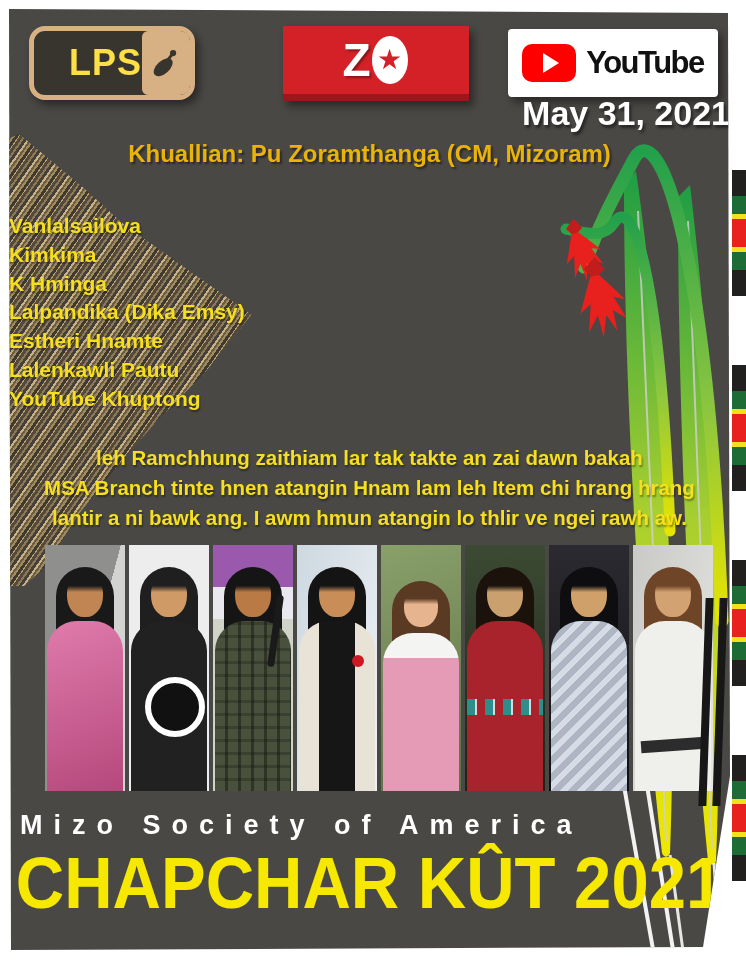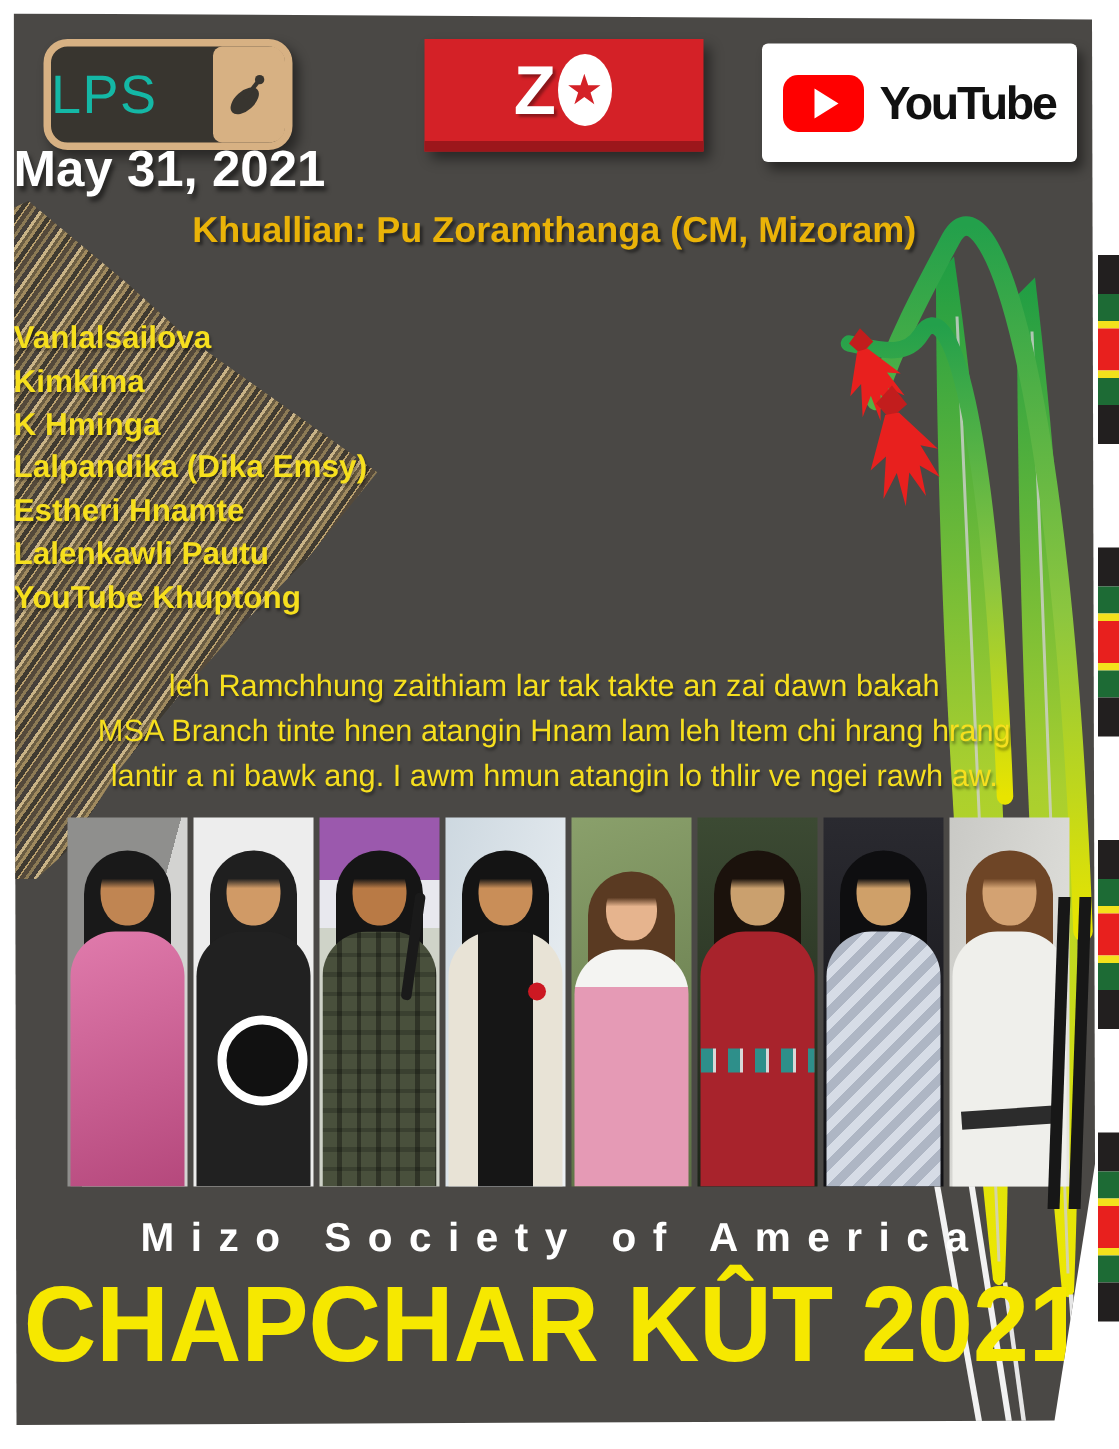--- a/index.html
+++ b/index.html
@@ -23,50 +23,50 @@
   .fy{height:5px;background:#f3e11c;} .fr{height:28px;background:#e8201e;}
   .ribbons{position:absolute;right:18px;top:598px;width:26px;height:208px;}
   .ribbons::before,.ribbons::after{content:'';position:absolute;top:0;bottom:0;width:8px;
      background:#171717;transform:skewX(-2deg);}
   .ribbons::before{left:0;} .ribbons::after{left:14px;}
 
   
   .lps{position:absolute;left:20px;top:20px;width:156px;height:64px;background:#38352f;
        border:5px solid #d7b183;border-radius:16px;display:flex;align-items:center;
        box-shadow:4px 5px 8px rgba(0,0,0,.45);}
-  .lps-text{flex:1;text-align:left;color:#14b8a6;font-weight:normal;font-size:36px;letter-spacing:1px;}
+  .lps-text{flex:1;text-align:right;color:#fde047;font-weight:bold;font-size:36px;letter-spacing:1px;}
   .lps-dish{width:48px;align-self:stretch;background:#d7b183;border-radius:6px 10px 10px 6px;
        display:flex;align-items:center;justify-content:center;}
   .zonet{position:absolute;left:274px;top:20px;width:186px;height:68px;background:#d42127;
        border-bottom:7px solid #9c161b;display:flex;align-items:center;justify-content:center;
        box-shadow:4px 5px 8px rgba(0,0,0,.45);}
   .zonet-z,.zonet-net{color:#fff;font-weight:bold;font-size:46px;letter-spacing:-1px;
        text-shadow:2px 2px 2px rgba(0,0,0,.35);}
   .zonet-o{width:36px;height:48px;background:#fff;border-radius:50%;display:flex;
        align-items:center;justify-content:center;margin:0 2px;}
   .zonet-star{color:#d42127;font-size:28px;line-height:1;}
-  .youtube{position:absolute;left:499px;top:23px;width:210px;height:79px;background:#fff;
+  .youtube{position:absolute;left:499px;top:23px;width:210px;height:68px;background:#fff;
        border-radius:4px;display:flex;align-items:center;justify-content:center;gap:10px;
        box-shadow:4px 5px 8px rgba(0,0,0,.45);}
   .yt-play{width:54px;height:38px;background:#ff0000;border-radius:10px;display:flex;
        align-items:center;justify-content:center;}
   .yt-tri{width:0;height:0;border-left:16px solid #fff;border-top:10px solid transparent;
        border-bottom:10px solid transparent;margin-left:4px;}
   .yt-text{color:#111;font-weight:bold;font-size:31px;letter-spacing:-1.5px;}
 
   
-  .date{position:absolute;left:0;right:0;top:88px;text-align:left;color:#fff;
+  .date{position:absolute;left:0;right:0;top:88px;text-align:right;color:#fff;
         font-weight:bold;font-size:34px;text-shadow:2px 3px 3px rgba(0,0,0,.5);}
   .guests{position:absolute;left:0;right:0;top:132px;text-align:center;color:#eab308;
         font-weight:bold;font-size:24px;line-height:31px;text-shadow:2px 2px 2px rgba(0,0,0,.45);}
   .performers{position:absolute;left:0;right:0;top:206px;text-align:left;color:#f6df1e;
         font-weight:bold;font-size:21px;line-height:28.8px;text-shadow:1px 2px 2px rgba(0,0,0,.4);}
   .announce{position:absolute;left:0;right:0;top:437px;text-align:center;color:#f6df1e;
-        font-weight:normal;font-size:20.5px;line-height:30px;text-shadow:1px 2px 2px rgba(0,0,0,.4);}
-  .footer-org{position:absolute;left:0;right:0;top:804px;text-align:center;color:#fff;
+        font-weight:bold;font-size:20.5px;line-height:30px;text-shadow:1px 2px 2px rgba(0,0,0,.4);}
+  .footer-org{position:absolute;left:0;right:0;top:804px;text-align:left;color:#fff;
         font-weight:bold;font-size:27px;letter-spacing:11px;text-indent:11px;}
   .footer-title{position:absolute;left:0;right:0;top:836px;text-align:center;color:#f6e800;
         font-weight:bold;font-size:67px;transform:scaleY(1.07);transform-origin:top;}
 
   
   .photos{position:absolute;left:36px;top:539px;height:246px;display:flex;gap:4px;}
   .photo{position:relative;width:80px;height:246px;overflow:hidden;flex:none;}
   .photo i{display:block;}
   .hairback{display:none;position:absolute;top:22px;left:11px;width:58px;height:116px;
         border-radius:29px;background:var(--hair);}

